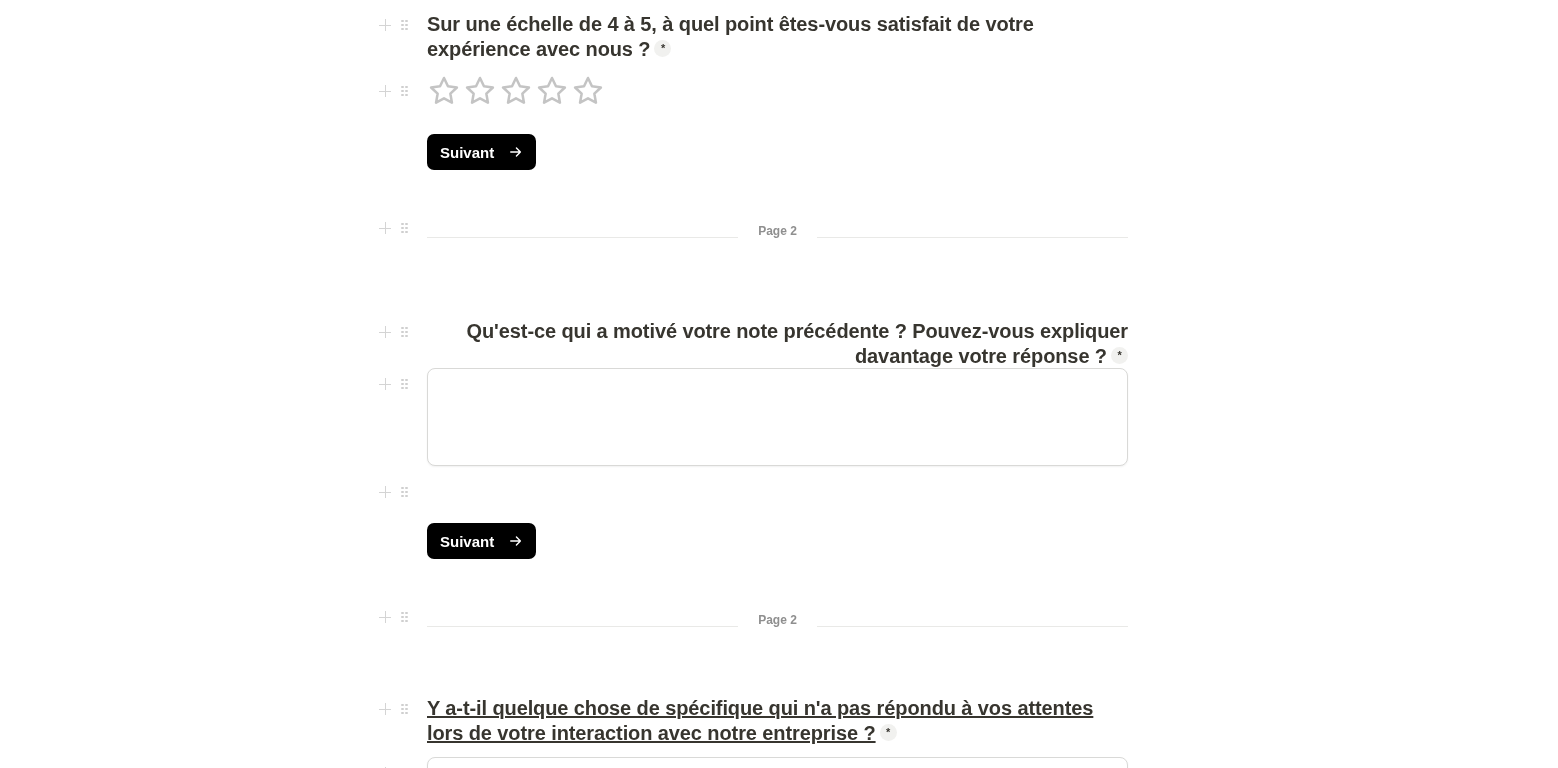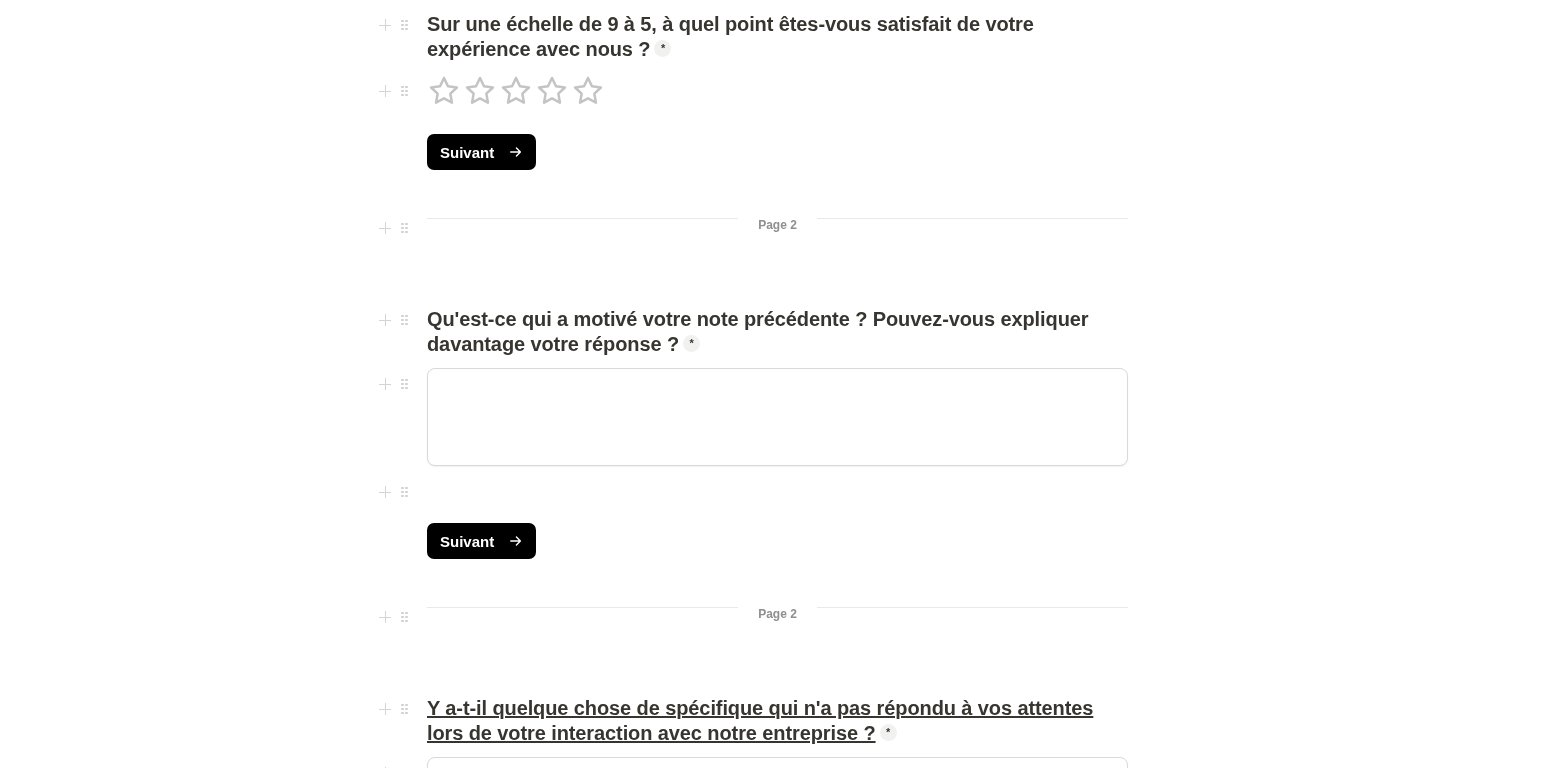--- a/index.html
+++ b/index.html
@@ -17,42 +17,42 @@
 
   .question { font-size: 20px; font-weight: bold; line-height: 25px; color: #37352f; letter-spacing: -0.1px; }
   .required-badge { display: inline-flex; align-items: center; justify-content: center; width: 17px; height: 17px; border-radius: 50%; background: #f1f1ef; font-size: 11px; color: #37352f; vertical-align: middle; margin-left: 4px; position: relative; top: -2px; }
 
   .stars { display: flex; gap: 2px; }
   .star-icon { width: 34px; height: 34px; cursor: pointer; }
 
   .next-button { display: inline-flex; align-items: center; gap: 15px; background: #000; color: #fff; border: none; border-radius: 7px; height: 36px; padding: 0 13px; font-family: "Liberation Sans", sans-serif; font-size: 15px; font-weight: bold; cursor: pointer; }
   .arrow-icon { width: 14px; height: 14px; }
 
-  .page-divider { position: absolute; left: 427px; width: 701px; height: 20px; display: flex; align-items: flex-start; }
+  .page-divider { position: absolute; left: 427px; width: 701px; height: 20px; display: flex; align-items: flex-end; }
   .page-divider .line { flex: 1; height: 1px; background: #e9e9e7; }
   .page-divider .label { padding: 0 20px; font-size: 12px; font-weight: bold; color: #8f8f8f; }
 
   .textarea { width: 701px; height: 98px; border: 1px solid #d9d9d7; border-radius: 8px; box-shadow: 0 1px 2px rgba(0,0,0,0.06); background: #fff; resize: none; font-family: "Liberation Sans", sans-serif; font-size: 15px; padding: 10px 12px; outline: none; }
 </style>
 </head>
 <body>
 
 <div class="block" style="top:12px;">
   <div class="handles" style="top:3px;">
     <div class="plus-icon"></div>
     <div class="drag-icon">
         <span></span>
         <span></span>
         <span></span>
         <span></span>
         <span></span>
         <span></span>
       </div>
   </div>
-  <div class="question"><span>Sur une échelle de 9 à 5, à quel point êtes-vous satisfait de votre expérience avec nous ?</span><span class="required-badge">*</span></div>
+  <div class="question"><span>Sur une échelle de 4 à 5, à quel point êtes-vous satisfait de votre expérience avec nous ?</span><span class="required-badge">*</span></div>
 </div>
 
 <div class="block" style="top:74px;">
   <div class="handles" style="top:7px;">
     <div class="plus-icon"></div>
     <div class="drag-icon">
         <span></span>
         <span></span>
         <span></span>
         <span></span>
@@ -98,21 +98,21 @@
         <span></span>
         <span></span>
         <span></span>
       </div>
   </div>
   <div class="line"></div>
   <div class="label">Page 2</div>
   <div class="line"></div>
 </div>
 
-<div class="block" style="top:307px;">
+<div class="block" style="top:319px;text-align:right;">
   <div class="handles" style="top:3px;">
     <div class="plus-icon"></div>
     <div class="drag-icon">
         <span></span>
         <span></span>
         <span></span>
         <span></span>
         <span></span>
         <span></span>
       </div>

